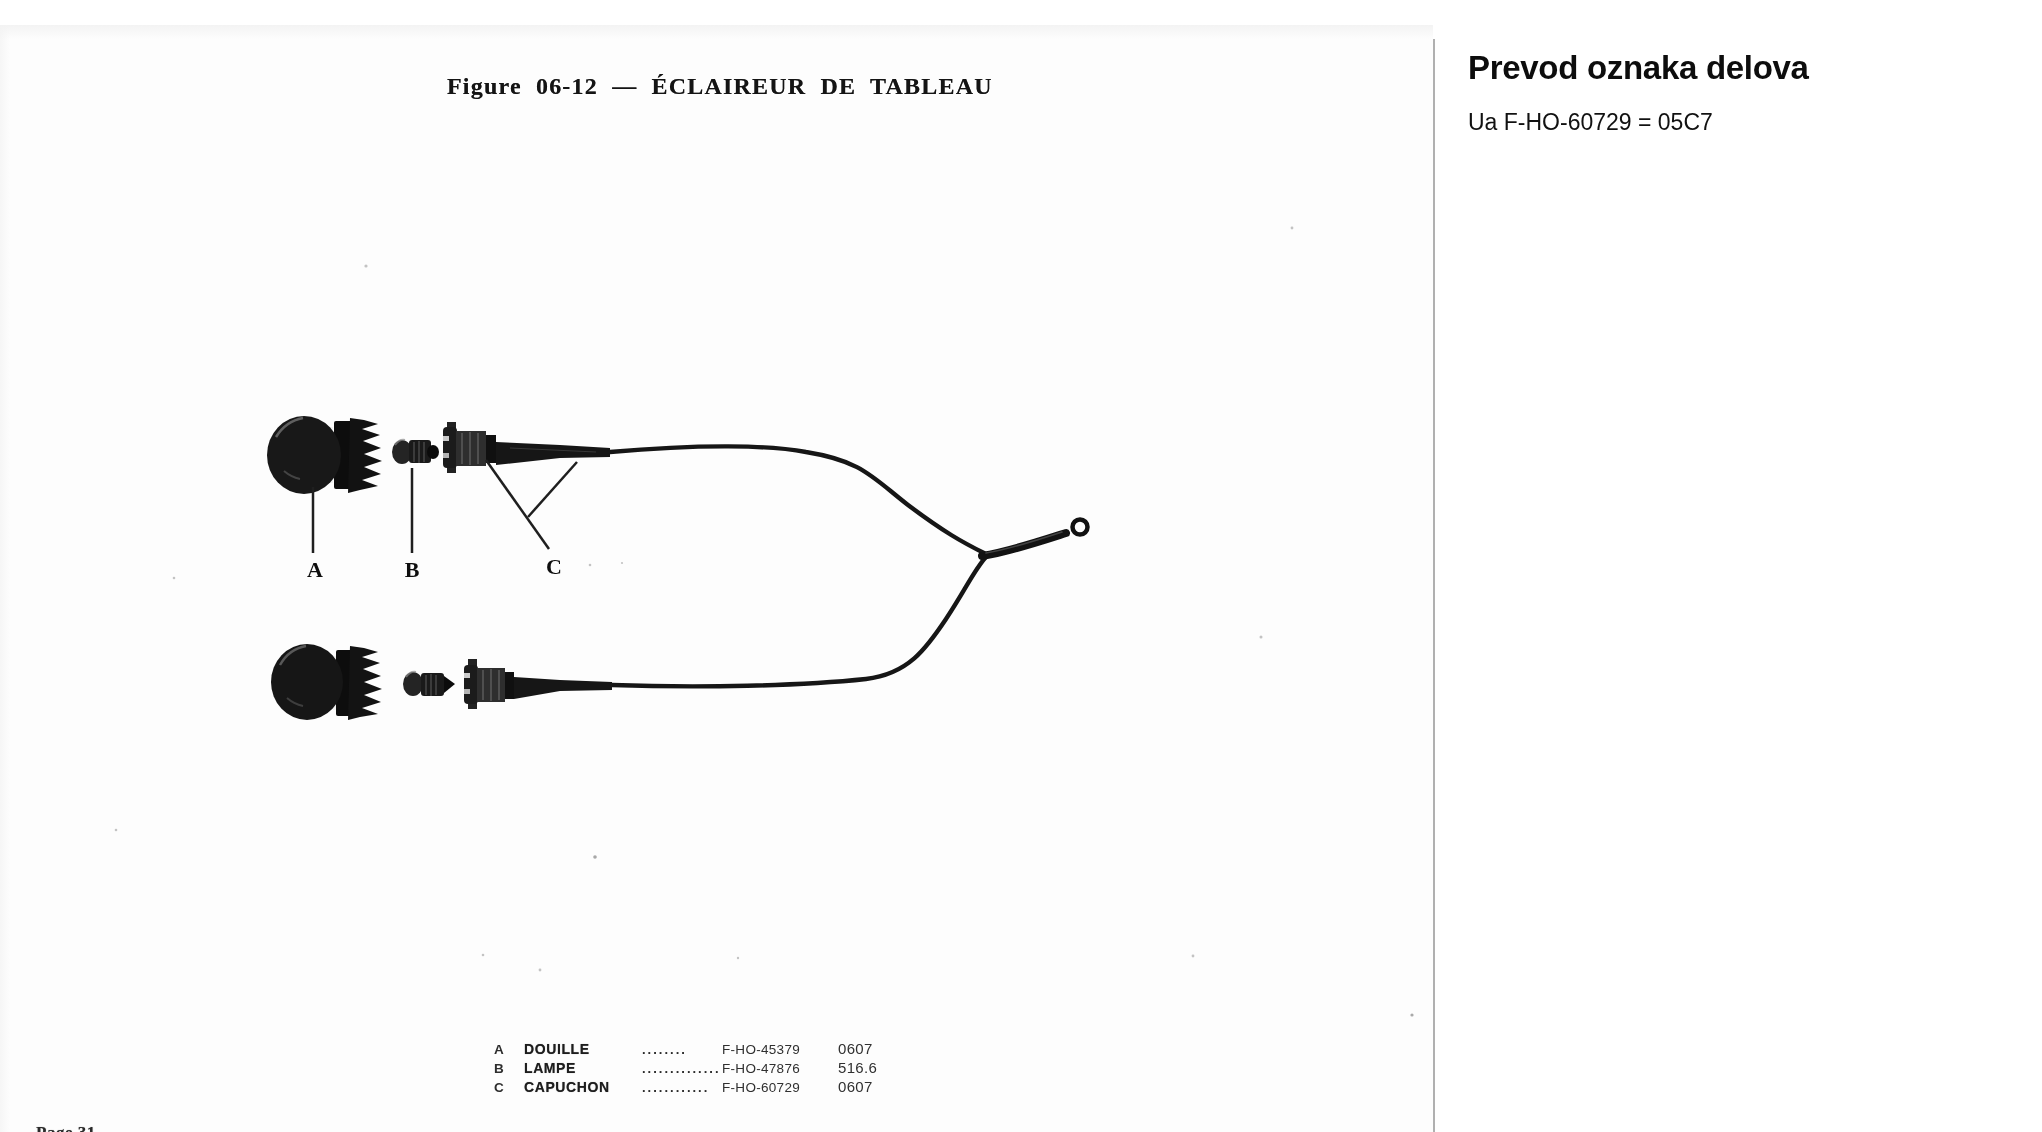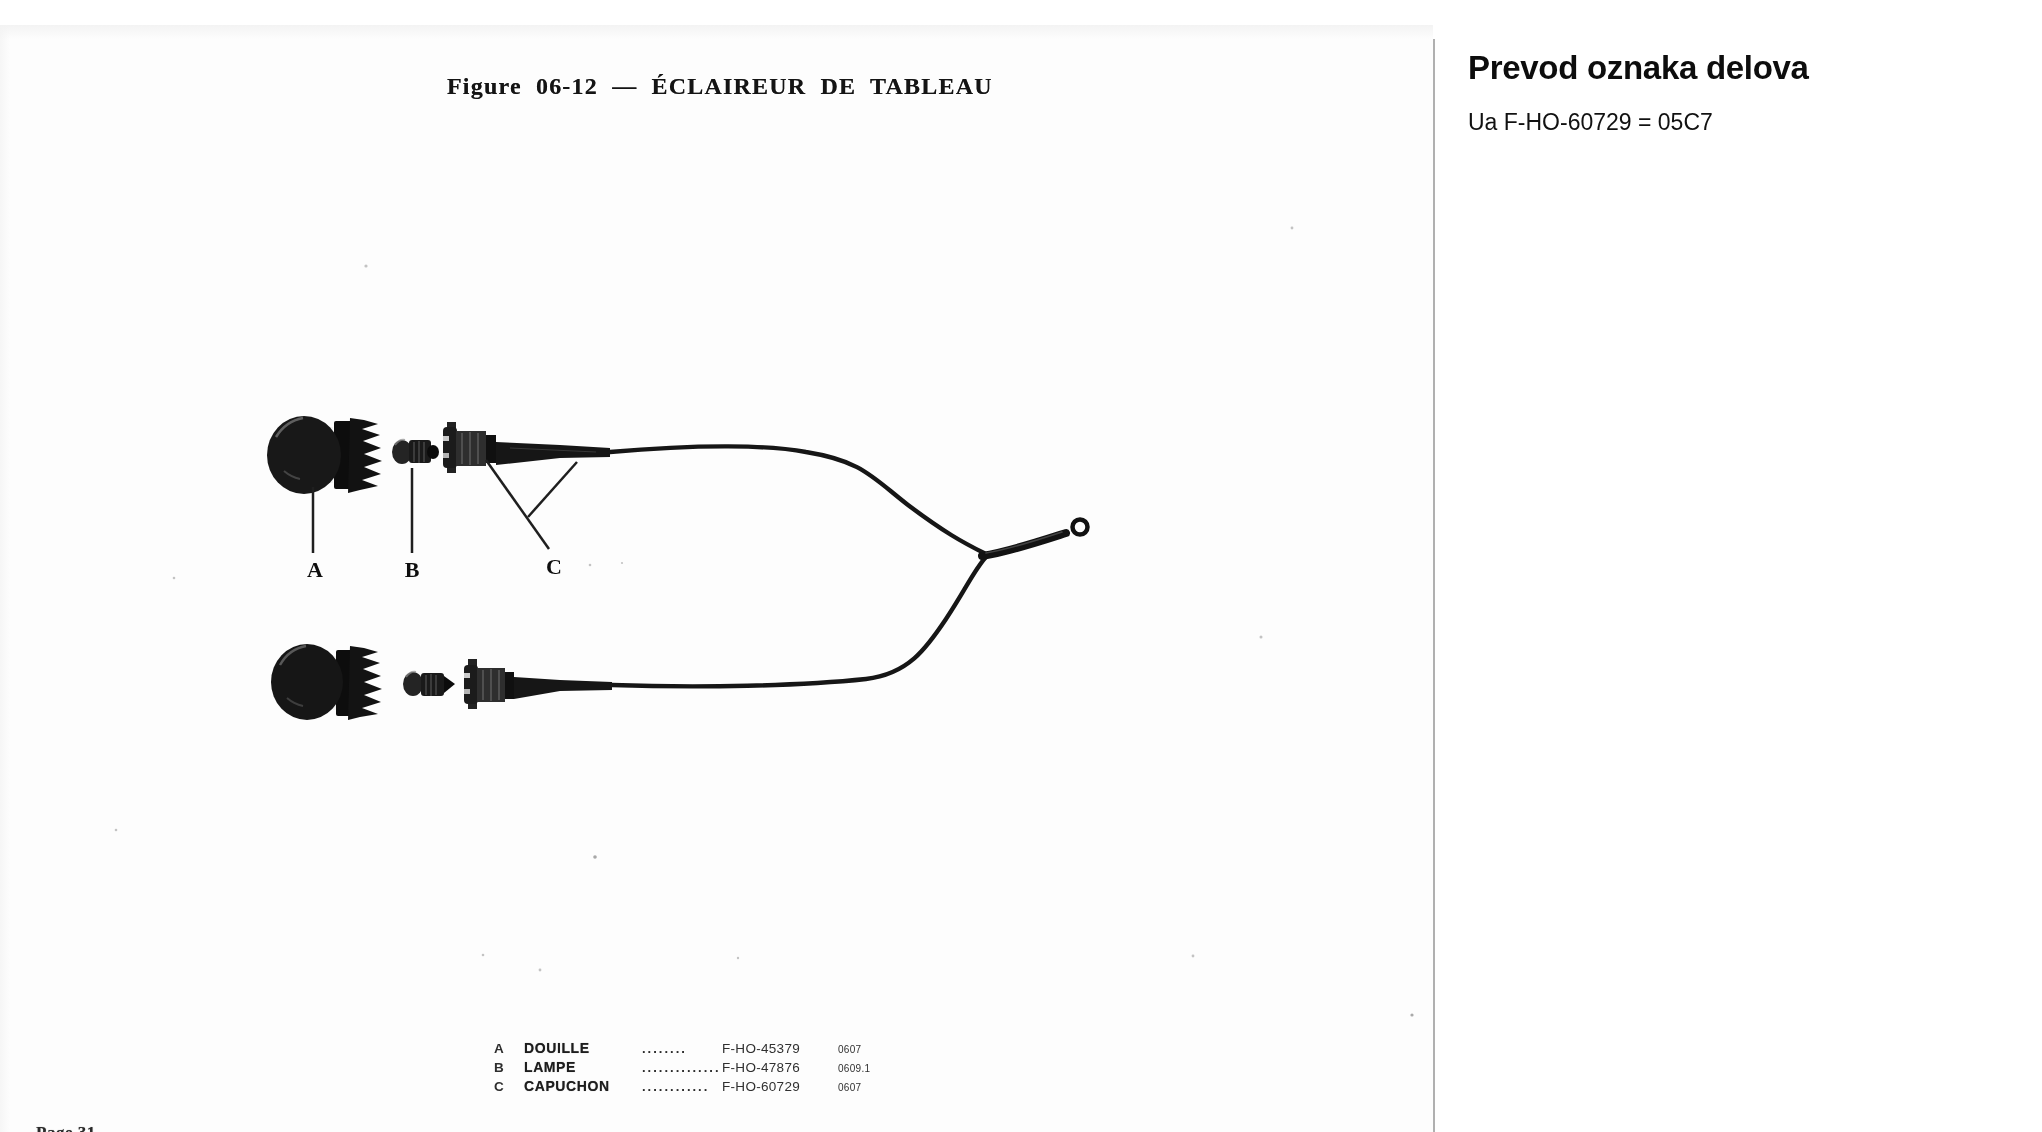--- a/index.html
+++ b/index.html
@@ -31,21 +31,21 @@
 
   .parts-table {
     position: absolute; left: 494px; top: 1015px; width: 420px;
     color: #232323;
   }
   .pt-row { display: flex; align-items: baseline; height: 19px; white-space: nowrap; }
   .pt-ref  { width: 30px; font-size: 13.5px; font-weight: 600; color: #2e2e2e; }
   .pt-name { width: 118px; font-size: 14px; font-weight: bold; letter-spacing: 0.6px; color: #1d1d1d; text-shadow: 0 0 0.7px rgba(0,0,0,.6); }
   .pt-dots { width: 80px; font-size: 13px; font-weight: bold; color: #2a2a2a; letter-spacing: 2px; overflow: hidden; }
   .pt-part { width: 116px; font-size: 13.5px; color: #303030; letter-spacing: 0.3px; }
-  .pt-code { font-size: 10px; color: #303030; letter-spacing: 0.3px; text-align: right; }
+  .pt-code { font-size: 15px; color: #303030; letter-spacing: 0.3px; text-align: right; }
 
   .page-number {
     position: absolute; left: 36px; top: 1098px;
     font-family: "Liberation Serif", serif;
     font-weight: bold; font-size: 17px; color: #2b2b2b;
     letter-spacing: 0.5px; text-shadow: 0 0 0.8px rgba(40,40,40,.6);
   }
 
   
   .divider {
@@ -178,21 +178,21 @@
           <span class="pt-name">DOUILLE</span>
           <span class="pt-dots">........</span>
           <span class="pt-part">F-HO-45379</span>
           <span class="pt-code">0607</span>
         </div>
         <div class="pt-row">
           <span class="pt-ref">B</span>
           <span class="pt-name">LAMPE</span>
           <span class="pt-dots">..............</span>
           <span class="pt-part">F-HO-47876</span>
-          <span class="pt-code">0609.1</span>
+          <span class="pt-code">516.6</span>
         </div>
         <div class="pt-row">
           <span class="pt-ref">C</span>
           <span class="pt-name">CAPUCHON</span>
           <span class="pt-dots">............</span>
           <span class="pt-part">F-HO-60729</span>
           <span class="pt-code">0607</span>
         </div>
       </div>
 

